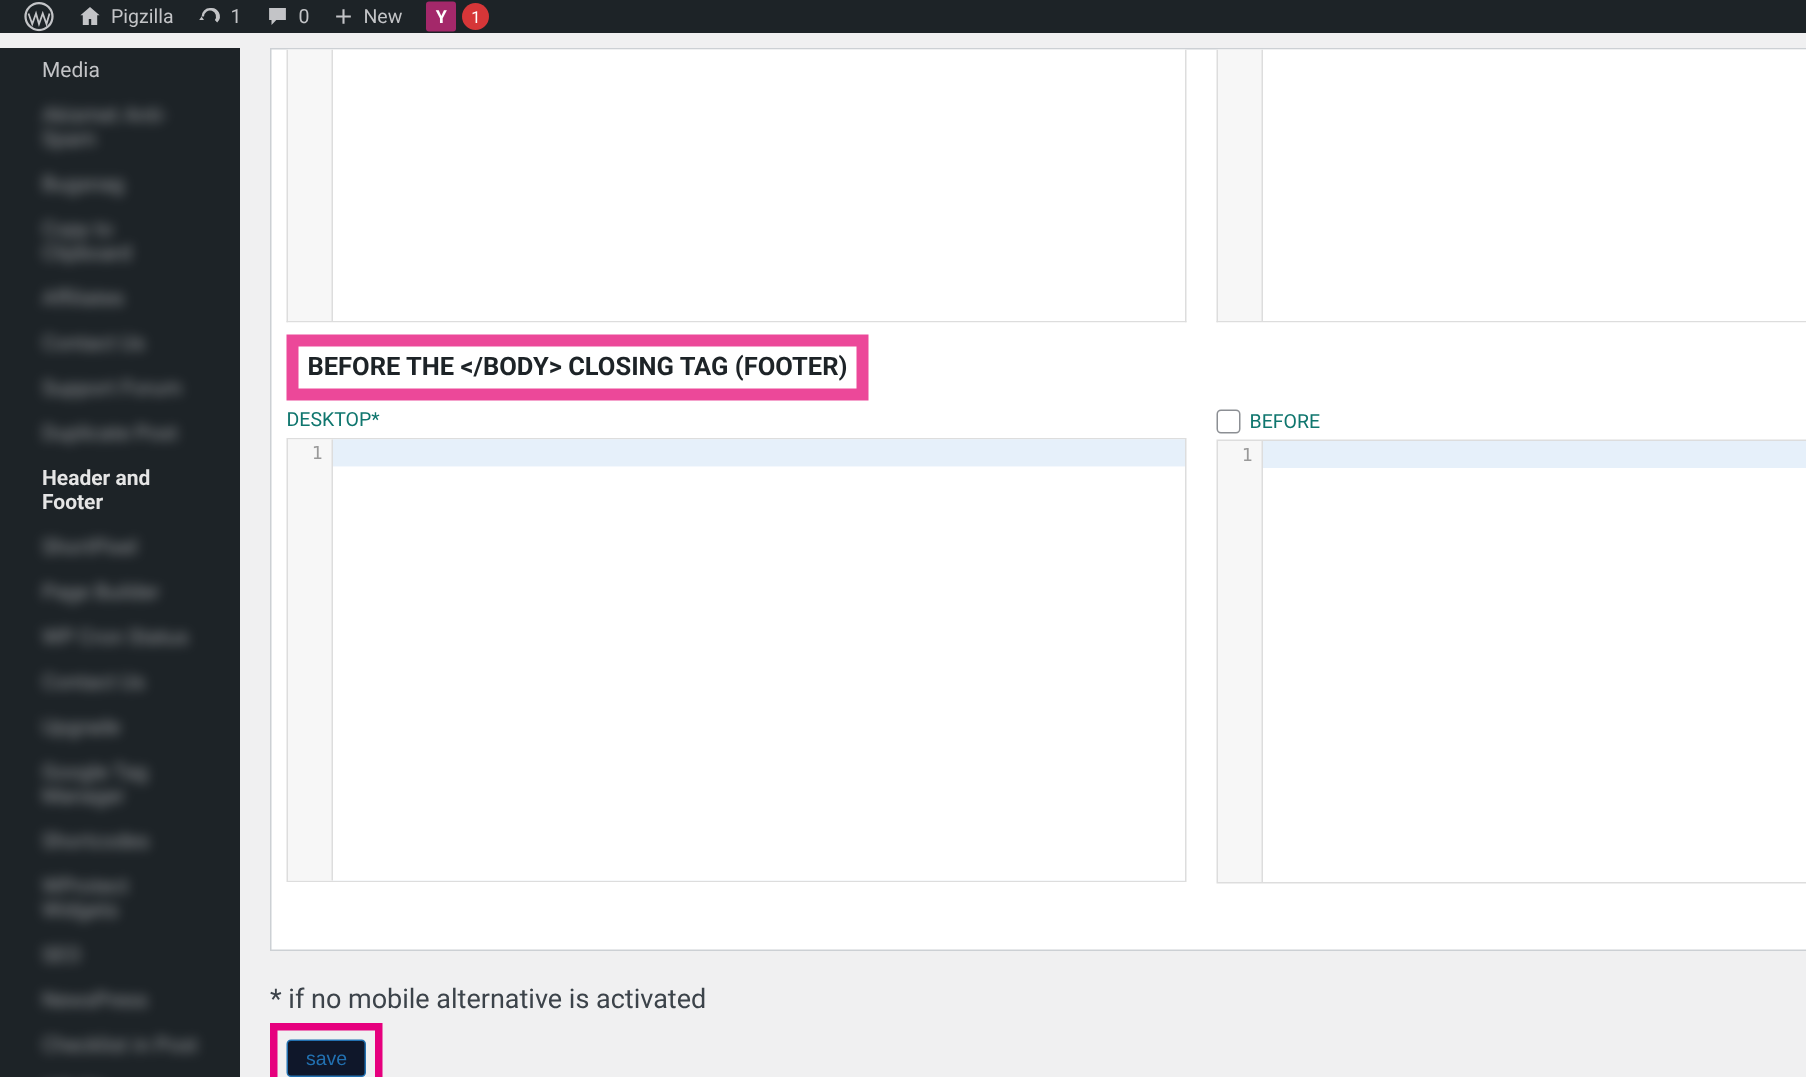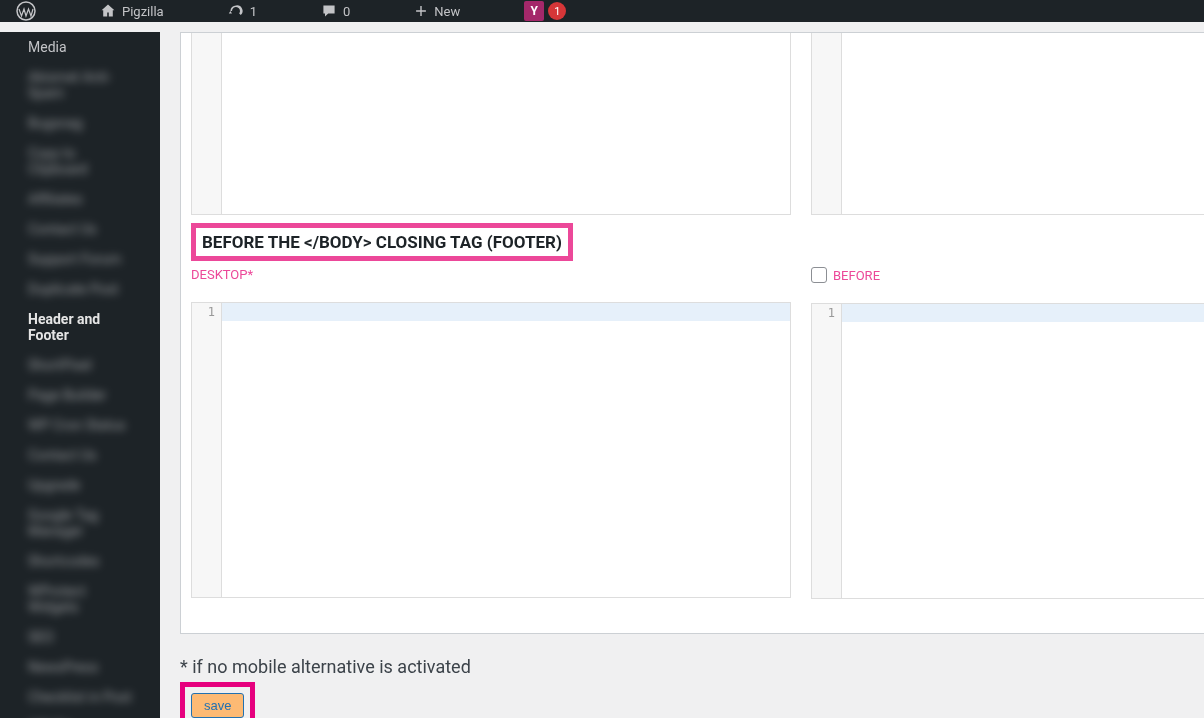--- a/index.html
+++ b/index.html
@@ -12,21 +12,20 @@
     }
     
     .admin-bar {
       height: 22px;
       background: #1d2327;
       display: flex;
       align-items: center;
       padding: 0 8px;
       color: #c3c4c7;
       font-size: 13px;
-      gap: 48px;
     }
     .admin-bar-item {
       display: flex;
       align-items: center;
       padding: 0 8px;
       height: 100%;
       cursor: pointer;
       gap: 6px;
     }
     .wp-logo svg { width: 20px; height: 20px; }
@@ -109,22 +108,22 @@
       gap: 20px;
       padding: 0 10px;
     }
     .editor-col {
       flex: 1;
     }
     .editor-col.left { flex: 0 0 600px; }
     .editor-col.right { flex: 1; }
     .editor-label {
       font-size: 13px;
-      color: #ec4899;
-      padding: 6px 0 20px;
+      color: #0f766e;
+      padding: 6px 0 4px;
       display: flex;
       align-items: center;
       gap: 6px;
     }
     .checkbox {
       width: 16px;
       height: 16px;
       border: 1px solid #8c8f94;
       border-radius: 3px;
       background: #fff;
@@ -153,21 +152,21 @@
       height: 18px;
       background: #e6f0fa;
     }
     .section-heading {
       font-size: 17px;
       font-weight: 700;
       color: #1d2327;
       padding: 8px 0;
     }
     .highlight-box {
-      border: 5px solid #ec4899;
+      border: 8px solid #ec4899;
       display: inline-block;
       padding: 4px 6px;
     }
     .footer-note {
       font-size: 18px;
       color: #3c434a;
       margin: 16px 0 0 20px;
       position: absolute;
       top: 608px;
       left: 0;
@@ -176,21 +175,21 @@
       position: absolute;
       top: 650px;
       left: 20px;
     }
     .save-highlight {
       border: 5px solid #e6007e;
       display: inline-block;
       padding: 6px;
     }
     .save-button {
-      background: #fdba74;
+      background: #0f172a;
       border: 1px solid #2271b1;
       color: #2271b1;
       padding: 4px 12px;
       font-size: 13px;
       border-radius: 3px;
       cursor: pointer;
     }
     .top-editors {
       display: flex;
       gap: 20px;

